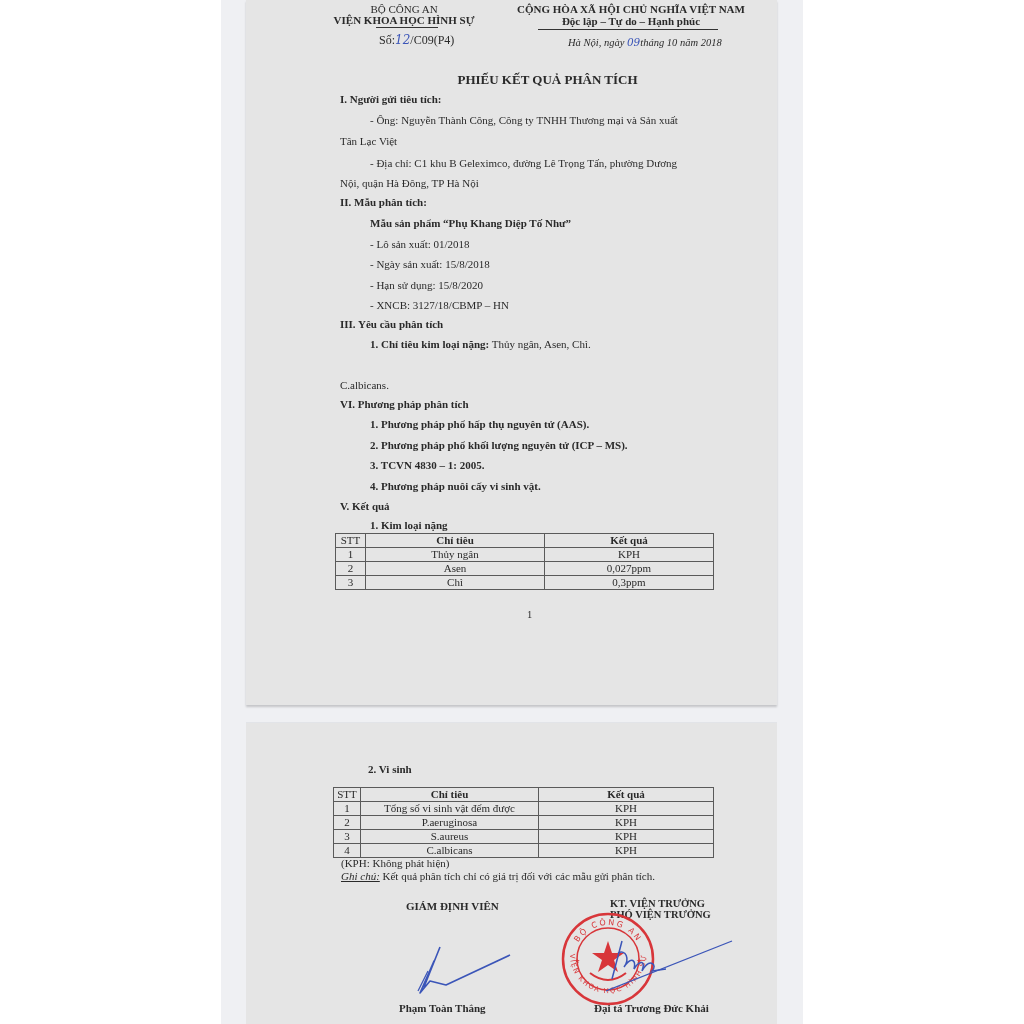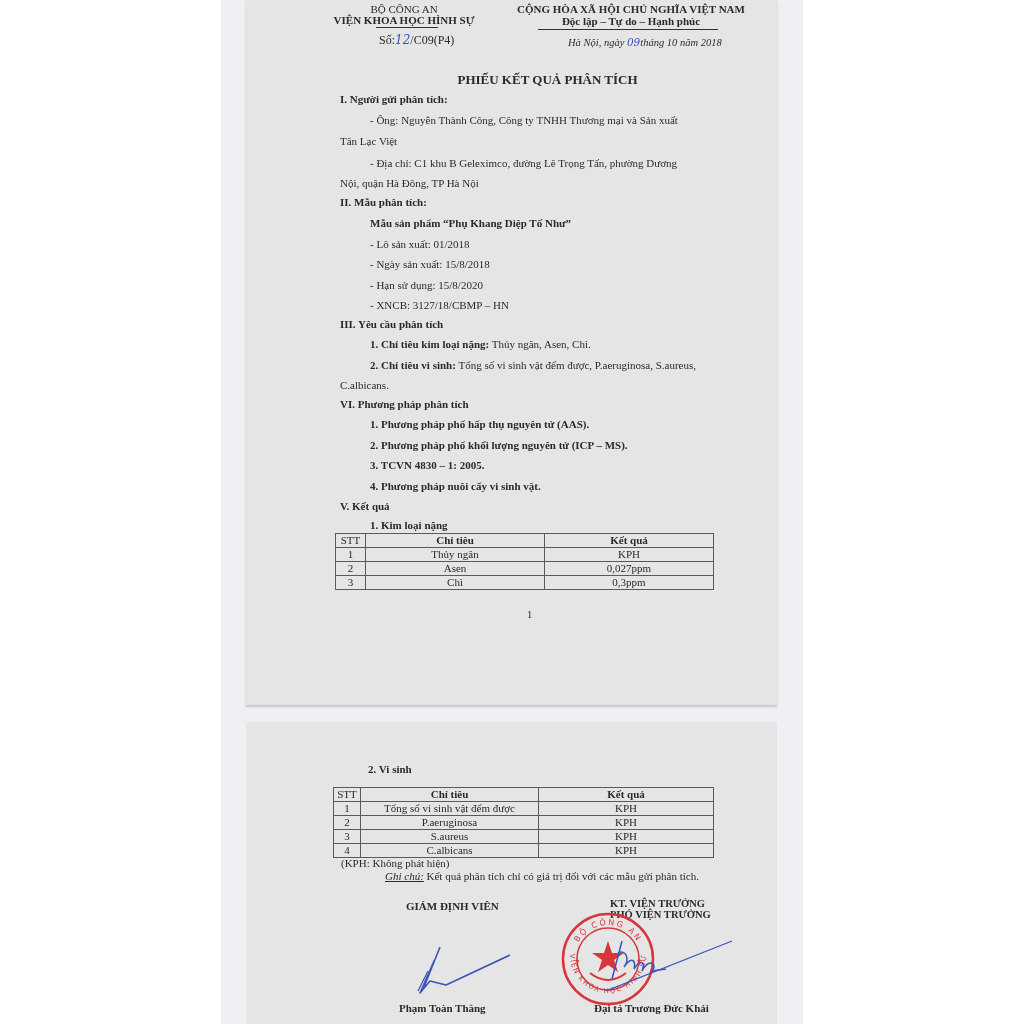--- a/index.html
+++ b/index.html
@@ -11,21 +11,21 @@
     position:absolute; left:221px; top:0; width:582px; height:1024px; background:#eff0f3;
   }
   .page {
     position:absolute; left:246px; width:531px; background:#e5e5e5;
   }
   .page1 { top:0; height:705px; box-shadow:0 2px 2px rgba(0,0,0,0.18); }
   .page2 { top:722px; height:302px; border-top:1px solid #e2e4e8; }
   .abs { position:absolute; white-space:nowrap; }
   .b { font-weight:bold; }
   .i { font-style:italic; }
-  .u { text-decoration:underline;margin-left:44px; }
+  .u { text-decoration:underline; }
   .t11 { font-size:11px; }
   .t10 { font-size:10.5px; }
   .t12 { font-size:12px; }
   .hdr-left { left:58px; width:200px; text-align:center; line-height:12px; }
   .hdr-right { left:245px; width:280px; text-align:center; line-height:12px; }
   .underline-bar { position:absolute; height:1px; background:#333; }
   .hand { color:#3b55b8; font-style:italic; font-family:"DejaVu Serif", serif; }
   table.res { position:absolute; border-collapse:collapse; font-size:11px; }
   table.res td { border:1px solid #5a5a5a; padding:0; height:13px; line-height:13px; text-align:center; }
   table.res td.hd { font-weight:bold; }
@@ -49,39 +49,36 @@
   <div class="abs hdr-right t11 b" style="top:3px;">CỘNG HÒA XÃ HỘI CHỦ NGHĨA VIỆT NAM</div>
   <div class="abs hdr-right t11 b" style="top:15px;">Độc lập – Tự do – Hạnh phúc</div>
   <div class="underline-bar" style="left:292px; top:29px; width:180px;"></div>
   <div class="abs t10 i" style="top:36px; left:322px;">
     <span>Hà Nội, ngày</span>
     <span class="hand">09</span><span>tháng 10  năm 2018</span>
   </div>
 
   <div class="abs b" style="top:72px; left:0; width:603px; text-align:center; font-size:13px;">PHIẾU KẾT QUẢ PHÂN TÍCH</div>
 
-  <div class="para b" style="top:93px; left:94px;">I. Người gửi phân tích:</div>
+  <div class="para b" style="top:93px; left:94px;">I. Người gửi tiêu tích:</div>
   <div class="para" style="top:114px; left:124px;text-align:right;">- Ông: Nguyễn Thành Công, Công ty TNHH Thương mại và Sản xuất</div>
   <div class="para" style="top:135px; left:94px;">Tân Lạc Việt</div>
   <div class="para" style="top:157px; left:124px;">- Địa chỉ: C1 khu B Geleximco, đường Lê Trọng Tấn, phường Dương</div>
   <div class="para" style="top:177px; left:94px;">Nội, quận Hà Đông, TP Hà Nội</div>
 
   <div class="para b" style="top:196px; left:94px;">II. Mẫu phân tích:</div>
   <div class="para b" style="top:217px; left:124px;">Mẫu sản phẩm “Phụ Khang Diệp Tố Như”</div>
   <div class="para" style="top:238px; left:124px;">- Lô sản xuất: 01/2018</div>
   <div class="para" style="top:258px; left:124px;font-family:Liberation Serif, serif;">- Ngày sản xuất: 15/8/2018</div>
   <div class="para" style="top:279px; left:124px;">- Hạn sử dụng: 15/8/2020</div>
   <div class="para" style="top:299px; left:124px;">- XNCB: 3127/18/CBMP – HN</div>
 
   <div class="para b" style="top:318px; left:94px;">III. Yêu cầu phân tích</div>
   <div class="para" style="top:338px; left:124px;">
     <span class="b">1. Chỉ tiêu kim loại nặng:</span><span> Thủy ngân, Asen, Chì.</span>
-  </div>
-  <div class="para" style="top:359px; left:124px;">
-    <span class="b">2. Chỉ tiêu vi sinh:</span><span> Tổng số vi sinh vật đếm được, P.aeruginosa, S.aureus,</span>
   </div>
   <div class="para" style="top:379px; left:94px;">C.albicans.</div>
 
   <div class="para b" style="top:398px; left:94px;">VI. Phương pháp phân tích</div>
   <div class="para b" style="top:418px; left:124px;">1. Phương pháp phổ hấp thụ nguyên tử (AAS).</div>
   <div class="para b" style="top:439px; left:124px;">2. Phương pháp phổ khối lượng nguyên tử (ICP – MS).</div>
   <div class="para b" style="top:459px; left:124px;">3. TCVN 4830 – 1: 2005.</div>
   <div class="para b" style="top:480px; left:124px;">4. Phương pháp nuôi cấy vi sinh vật.</div>
 
   <div class="para b" style="top:500px; left:94px;">V. Kết quả</div>

